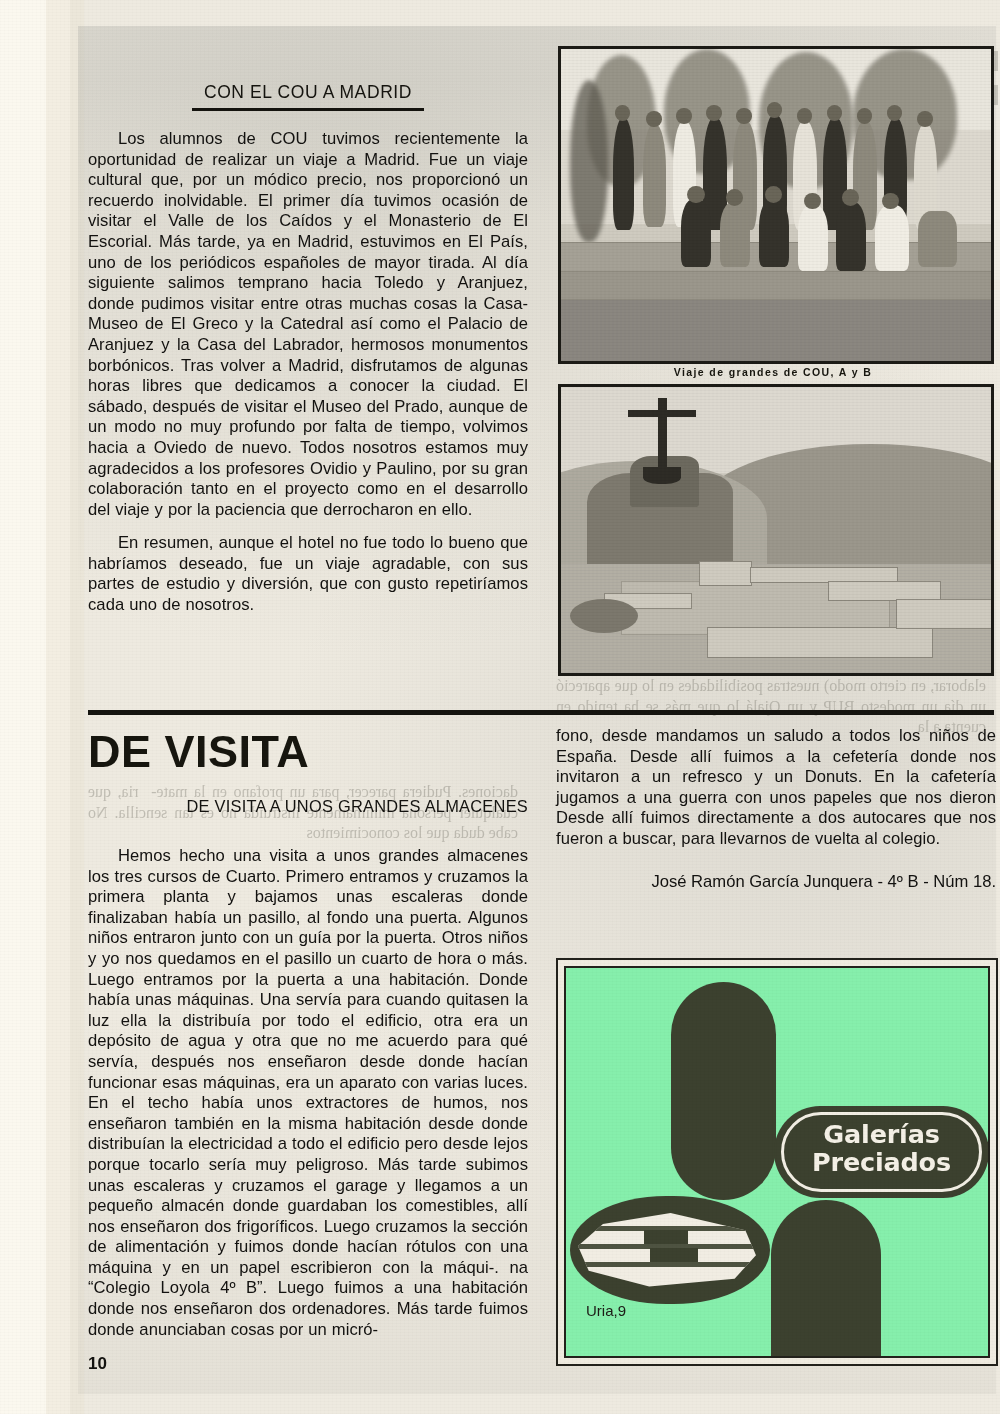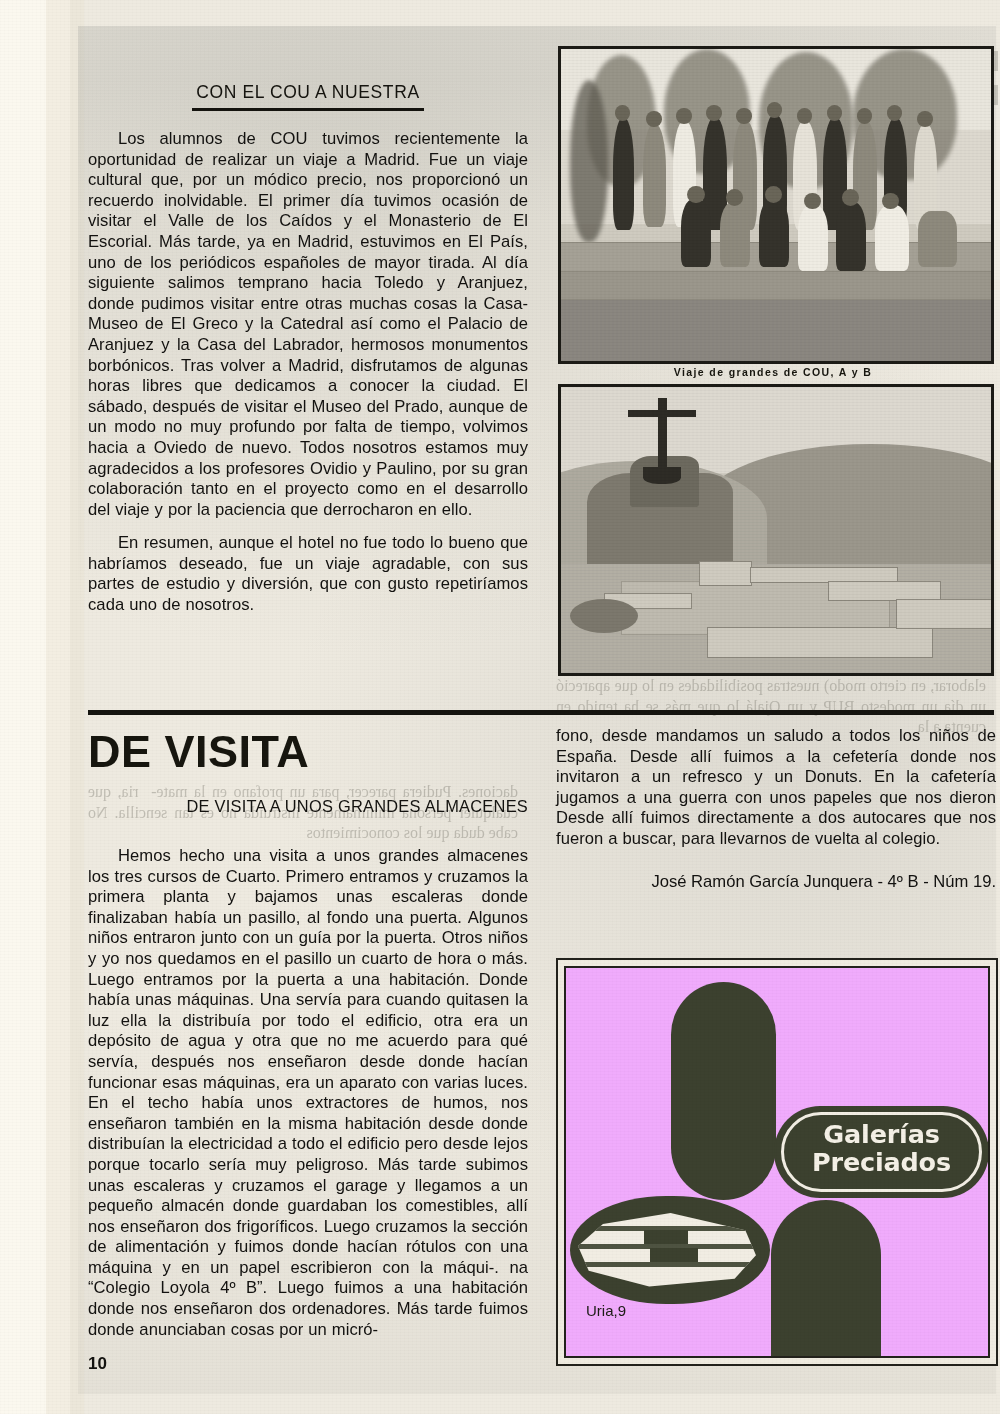--- a/index.html
+++ b/index.html
@@ -119,21 +119,21 @@
   .vl-cross-h{position:absolute;background:#2e2c26;}
   .vl-ground{position:absolute;background:#b3afa4;}
   .vl-bld{position:absolute;background:#cfcbc0;border:1px solid #8d897e;}
   .vl-plaza{position:absolute;background:#bfbbb0;border:1px solid #a09c91;}
 
   
   #ad-galerias{
     position:absolute;left:556px;top:958px;width:438px;height:404px;
     border:2px solid #23221c;background:#efebe0;overflow:hidden;
   }
-  .ad-inner{position:absolute;inset:6px;border:2px solid #23221c;overflow:hidden;background:#f0abfc;}
+  .ad-inner{position:absolute;inset:6px;border:2px solid #23221c;overflow:hidden;background:#86efac;}
   .blob{position:absolute;background:#3c412f;}
   .blob.b1{left:105px;top:14px;width:105px;height:218px;border-radius:54px;}
   .blob.b2{left:205px;top:232px;width:110px;height:160px;border-radius:56px 56px 0 0;}
   .logo-oval{
     position:absolute;left:208px;top:138px;width:215px;height:92px;
     background:#3c412f;border-radius:46px;
   }
   .logo-ring{
     position:absolute;left:7px;top:6px;right:7px;bottom:6px;
     border:3px solid #f2eee4;border-radius:40px;
@@ -176,21 +176,21 @@
 <div class="leftedge"></div>
 <div class="scanwash"></div>
 
 <div class="ghost-title" style="left:628px;top:44px;">NUESTRA  EXPERIENCIA</div>
 
 <div class="ghost ghost-col" style="left:88px;top:782px;">daciones. Pudiera parecer, para un profano en la mate-&nbsp; ria, que cualquier persona mínimamente instruida no es tan sencilla. No cabe duda que los conocimientos</div>
 
 <div class="ghost ghost-col" style="left:556px;top:676px;">elaborar, en cierto modo) nuestras posibilidades en lo que apareció un día un modesto BUP y un Ojalá lo que más se ha tenido en cuenta a la</div>
 
 <div class="colL">
-  <div class="hdr-center">CON EL COU A NUESTRA</div>
+  <div class="hdr-center">CON EL COU A MADRID</div>
   <div class="hdr-underline"></div>
   <div style="height:18px"></div>
   <p class="body indent">Los alumnos de COU tuvimos recientemente la oportunidad de realizar un viaje a Madrid. Fue un viaje cultural que, por un módico precio, nos proporcionó un recuerdo inolvidable. El primer día tuvimos ocasión de visitar el Valle de los Caídos y el Monasterio de El Escorial. Más tarde, ya en Madrid, estuvimos en El País, uno de los periódicos españoles de mayor tirada. Al día siguiente salimos temprano hacia Toledo y Aranjuez, donde pudimos visitar entre otras muchas cosas la Casa-Museo de El Greco y la Catedral así como el Palacio de Aranjuez y la Casa del Labrador, hermosos monumentos borbónicos. Tras volver a Madrid, disfrutamos de algunas horas libres que dedicamos a conocer la ciudad. El sábado, después de visitar el Museo del Prado, aunque de un modo no muy profundo por falta de tiempo, volvimos hacia a Oviedo de nuevo. Todos nosotros estamos muy agradecidos a los profesores Ovidio y Paulino, por su gran colaboración tanto en el proyecto como en el desarrollo del viaje y por la paciencia que derrocharon en ello.</p>
   <p class="body indent">En resumen, aunque el hotel no fue todo lo bueno que habríamos deseado, fue un viaje agradable, con sus partes de estudio y diversión, que con gusto repetiríamos cada uno de nosotros.</p>
 </div>
 
 <div class="photo" id="photo-group">
   <div class="gp-sky"></div>
   <div class="tree" style="left:6%;top:2%;width:16%;height:42%;"></div>
   <div class="tree" style="left:24%;top:0%;width:20%;height:40%;"></div>
@@ -268,21 +268,21 @@
 
 <div class="bigtitle">DE VISITA</div>
 <div class="subhead">DE VISITA A UNOS GRANDES ALMACENES</div>
 
 <div class="colL2">
   <p class="body indent">Hemos hecho una visita a unos grandes almacenes los tres cursos de Cuarto. Primero entramos y cruzamos la primera planta y bajamos unas escaleras donde finalizaban había un pasillo, al fondo una puerta. Algunos niños entraron junto con un guía por la puerta. Otros niños y yo nos quedamos en el pasillo un cuarto de hora o más. Luego entramos por la puerta a una habitación. Donde había unas máquinas. Una servía para cuando quitasen la luz ella la distribuía por todo el edificio, otra era un depósito de agua y otra que no me acuerdo para qué servía, después nos enseñaron  desde donde hacían funcionar esas máquinas, era un aparato con varias luces. En el techo había unos extractores de humos, nos enseñaron también en la misma habitación  desde donde distribuían la electricidad a todo el edificio pero desde lejos porque tocarlo sería muy peligroso. Más tarde subimos unas escaleras y cruzamos el garage y llegamos a un pequeño almacén donde guardaban los comestibles, allí nos enseñaron dos frigoríficos. Luego cruzamos la sección de alimentación y fuimos donde hacían rótulos con una máquina y en un papel escribieron con la máqui-. na “Colegio Loyola 4º  B”. Luego fuimos a una habitación donde nos enseñaron dos ordenadores. Más tarde fuimos donde anunciaban cosas por un micró-</p>
 </div>
 
 <div class="colR2">
   <p class="body">fono, desde mandamos un saludo a todos los niños de España. Desde allí fuimos a la cefetería donde nos invitaron a un refresco y un Donuts. En la cafetería jugamos a una guerra con unos papeles que nos dieron Desde allí fuimos directamente a dos autocares que nos fueron a buscar, para llevarnos de vuelta al colegio.</p>
-  <div class="signature">José Ramón García Junquera - 4º B - Núm 19.</div>
+  <div class="signature">José Ramón García Junquera - 4º B - Núm 18.</div>
 </div>
 
 <div class="pageno">10</div>
 
 <div id="ad-galerias">
   <div class="ad-inner">
     <div class="blob b1"></div>
     <div class="blob b2"></div>
 
     <div class="bld-wrap">

